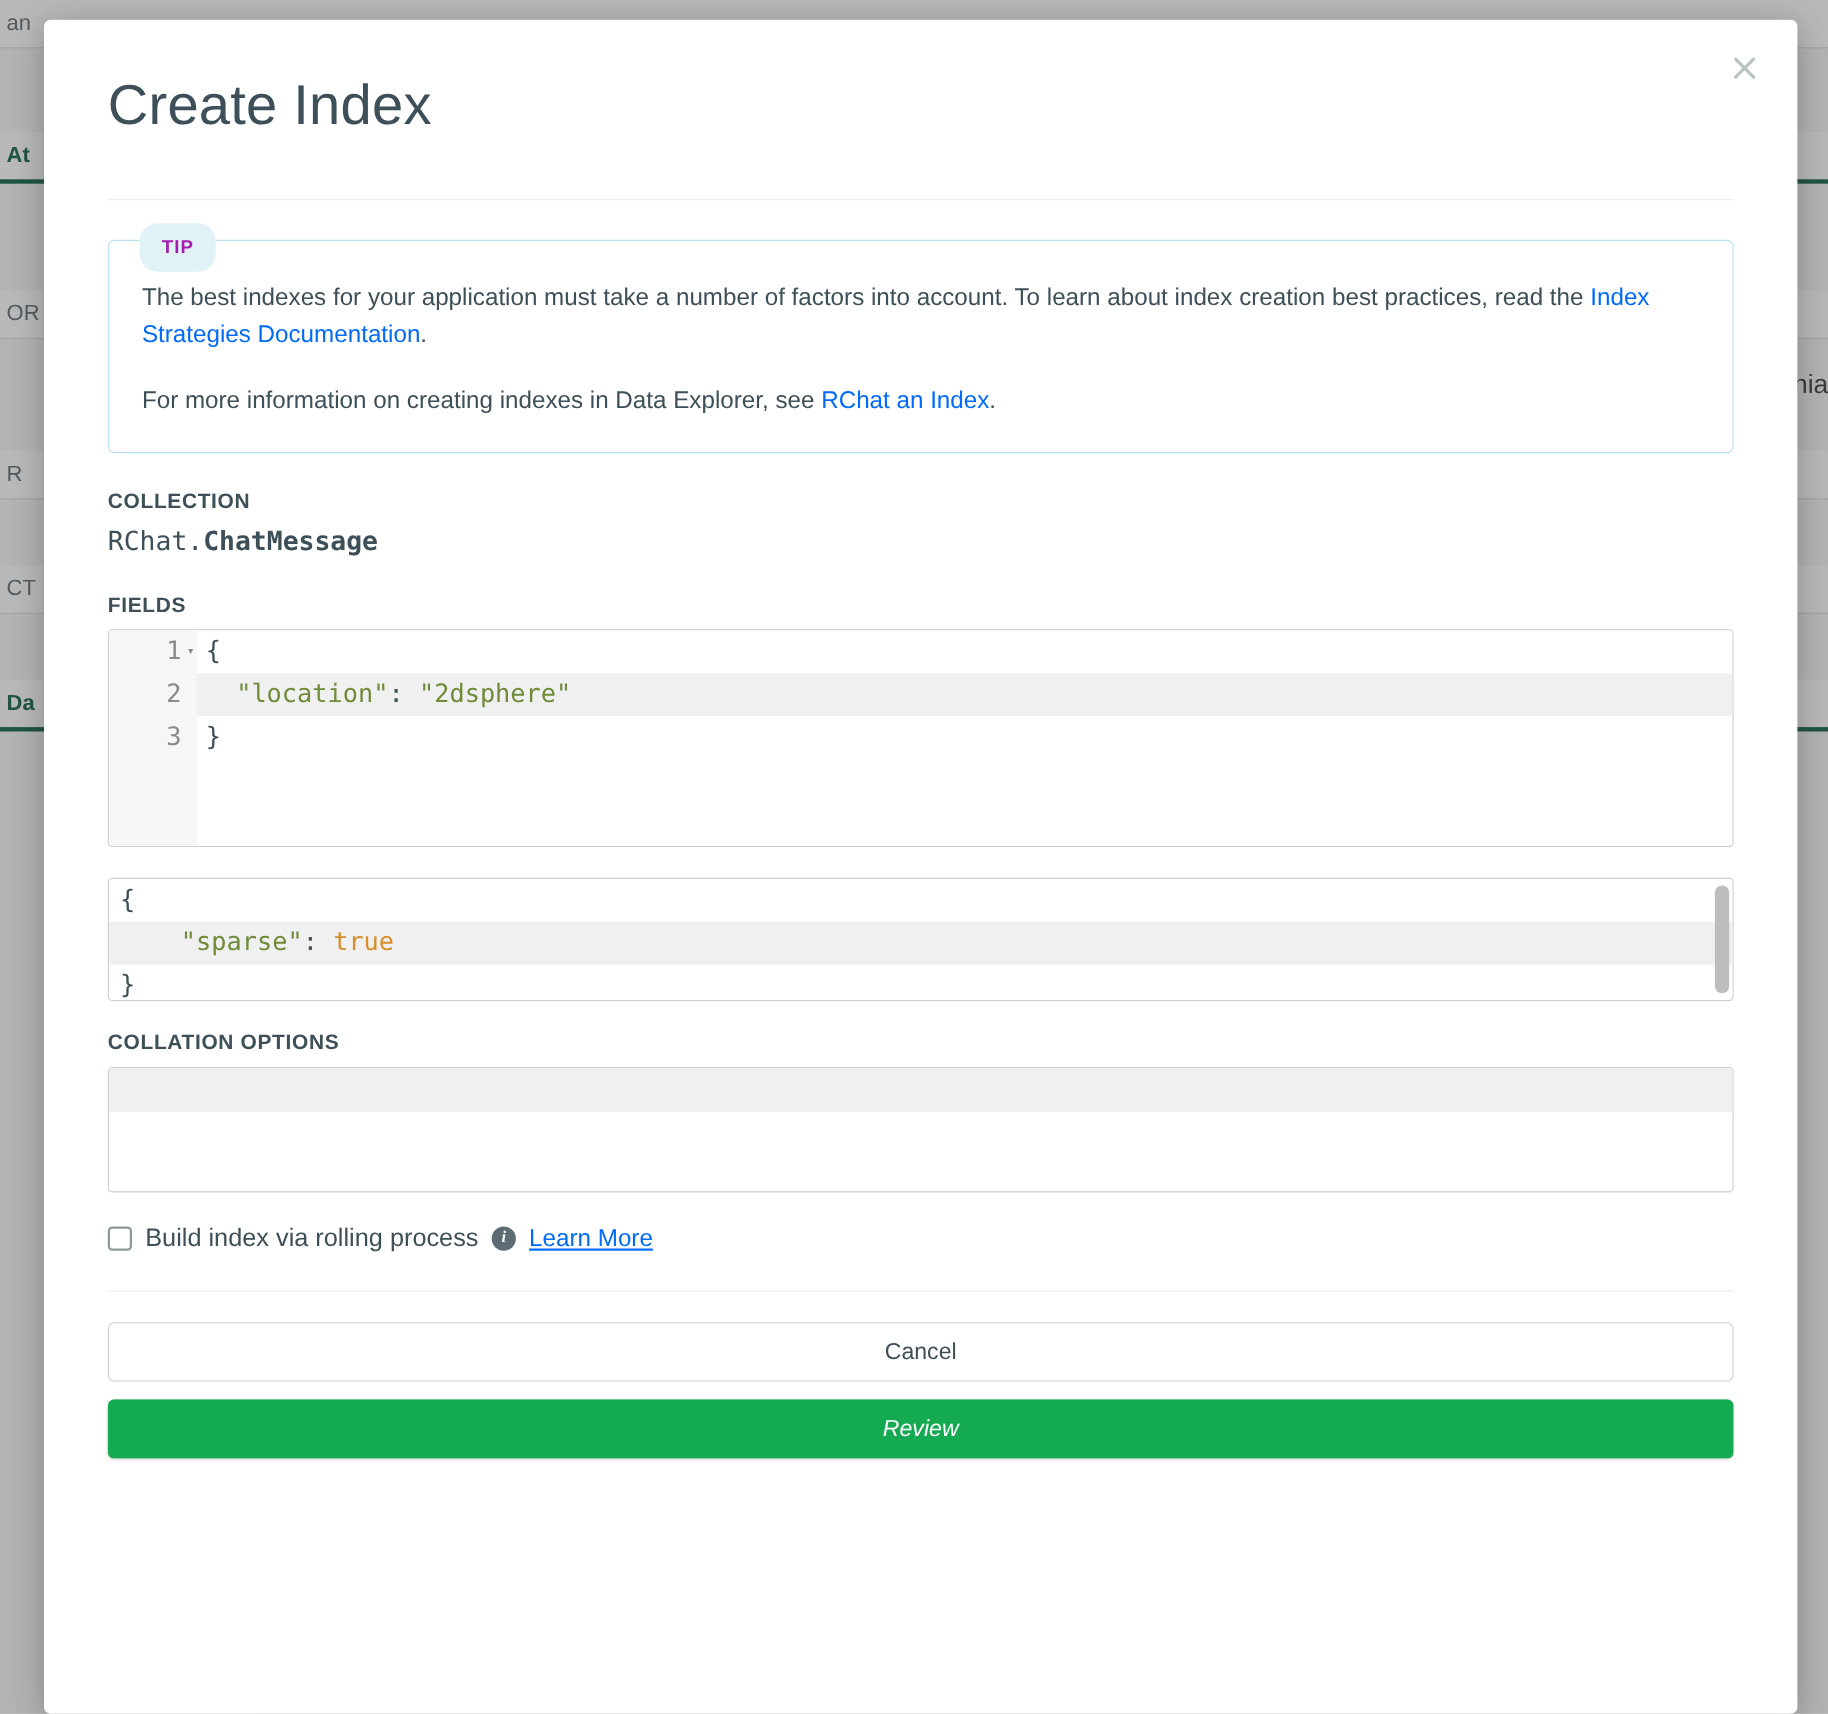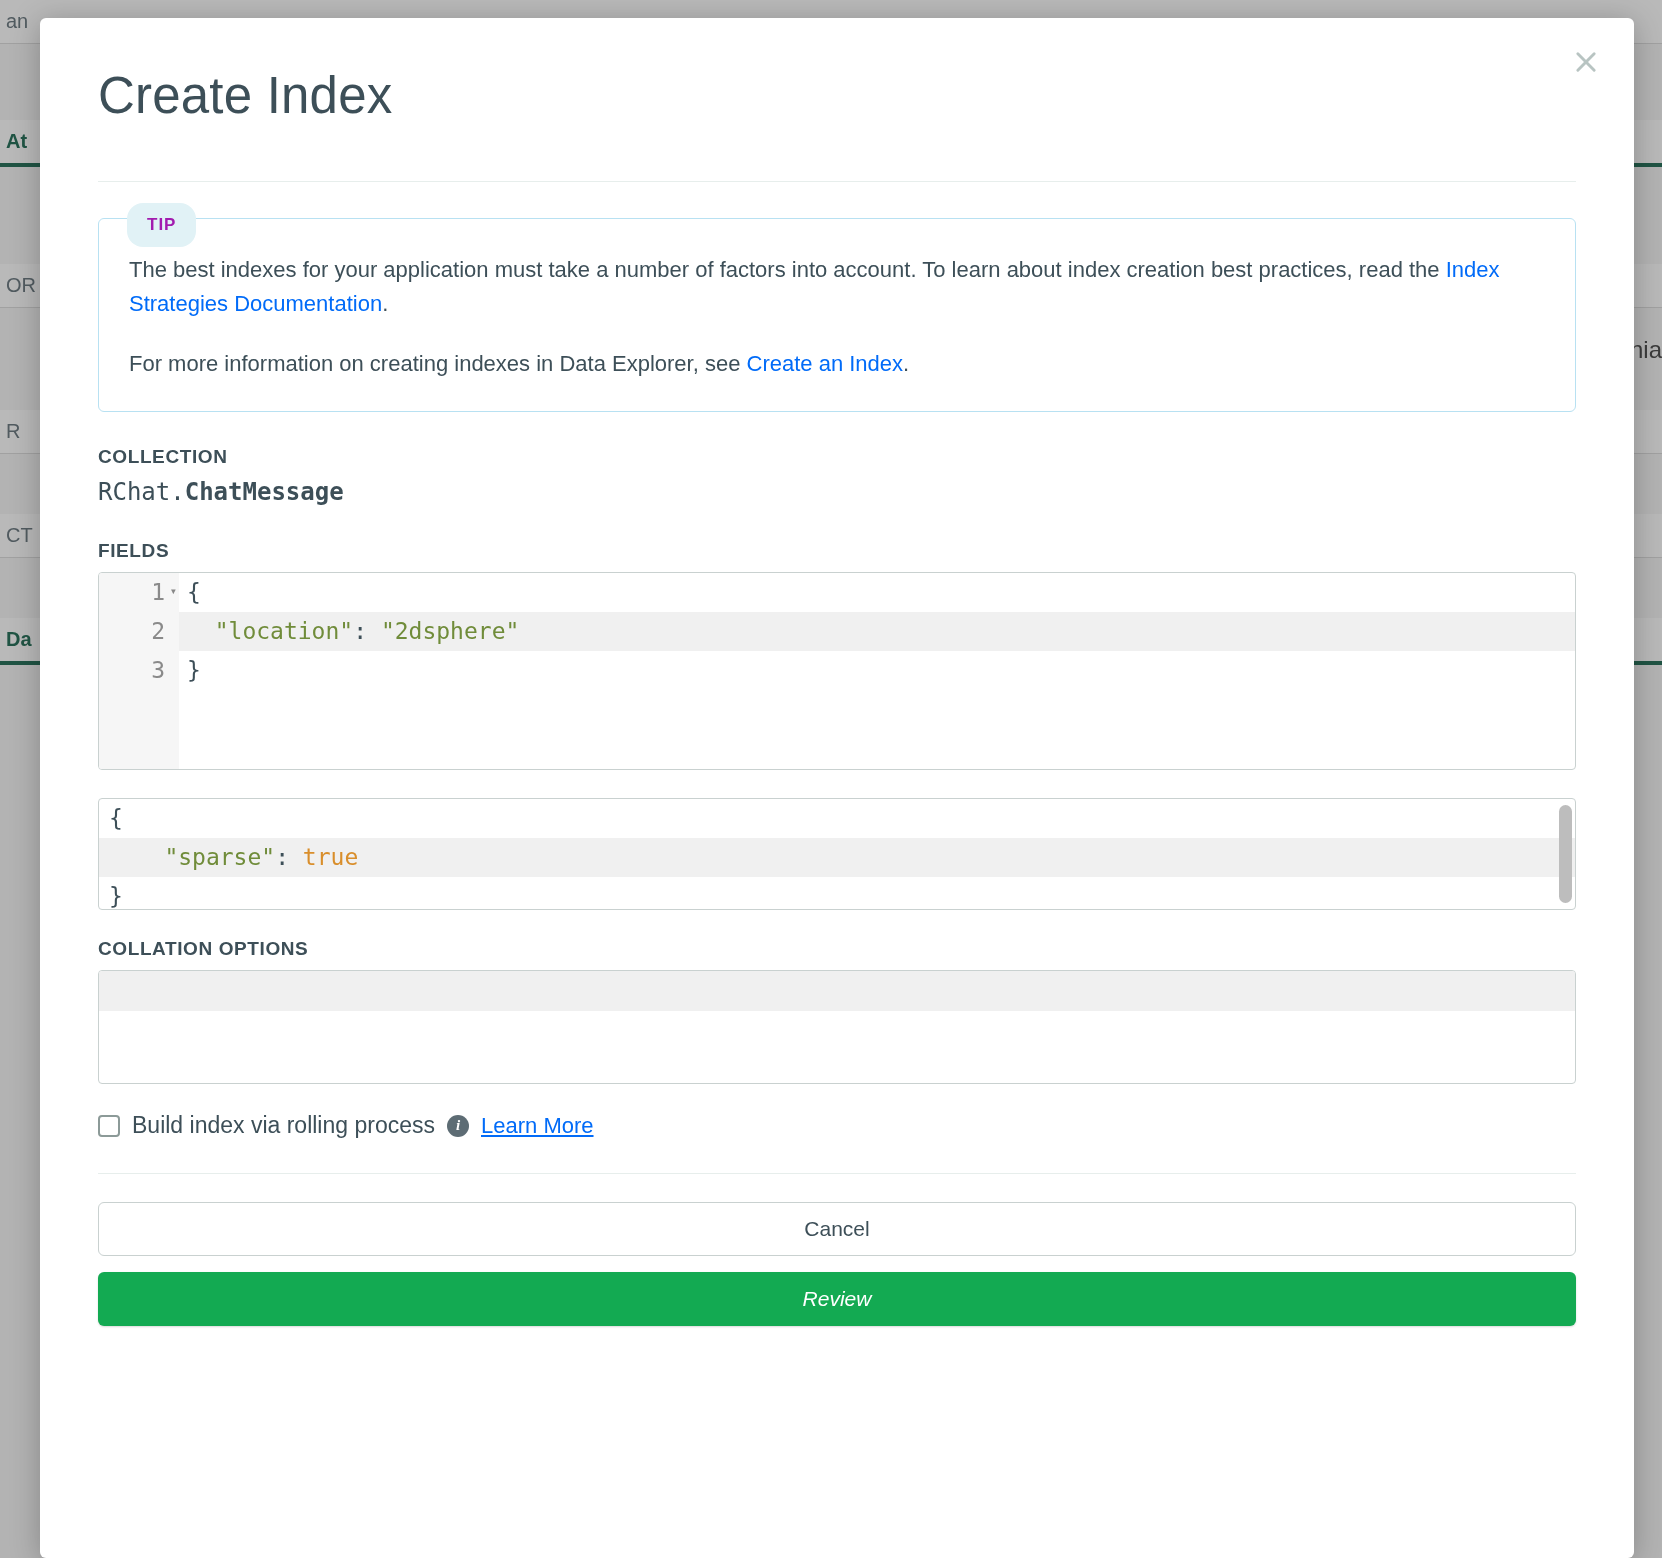--- a/index.html
+++ b/index.html
@@ -276,21 +276,21 @@
   <h1 class="modal-title">Create Index</h1>
 
   <div class="divider"></div>
 
   <div class="tip-box">
     <span class="tip-badge">TIP</span>
     <p>
       <span>The best indexes for your application must take a number of factors into account. To learn about index creation best practices, read the </span><a href="#">Index Strategies Documentation</a><span>.</span>
     </p>
     <p>
-      <span>For more information on creating indexes in Data Explorer, see </span><a href="#">Create an Index</a><span>.</span>
+      <span>For more information on creating indexes in Data Explorer, see </span><a href="#">RChat an Index</a><span>.</span>
     </p>
   </div>
 
   <div class="section-label">COLLECTION</div>
   <div class="coll-name">
     <span>RChat</span><span>.</span><span class="bold">ChatMessage</span>
   </div>
 
   <div class="section-label">FIELDS</div>
   <div class="code-editor fields">

